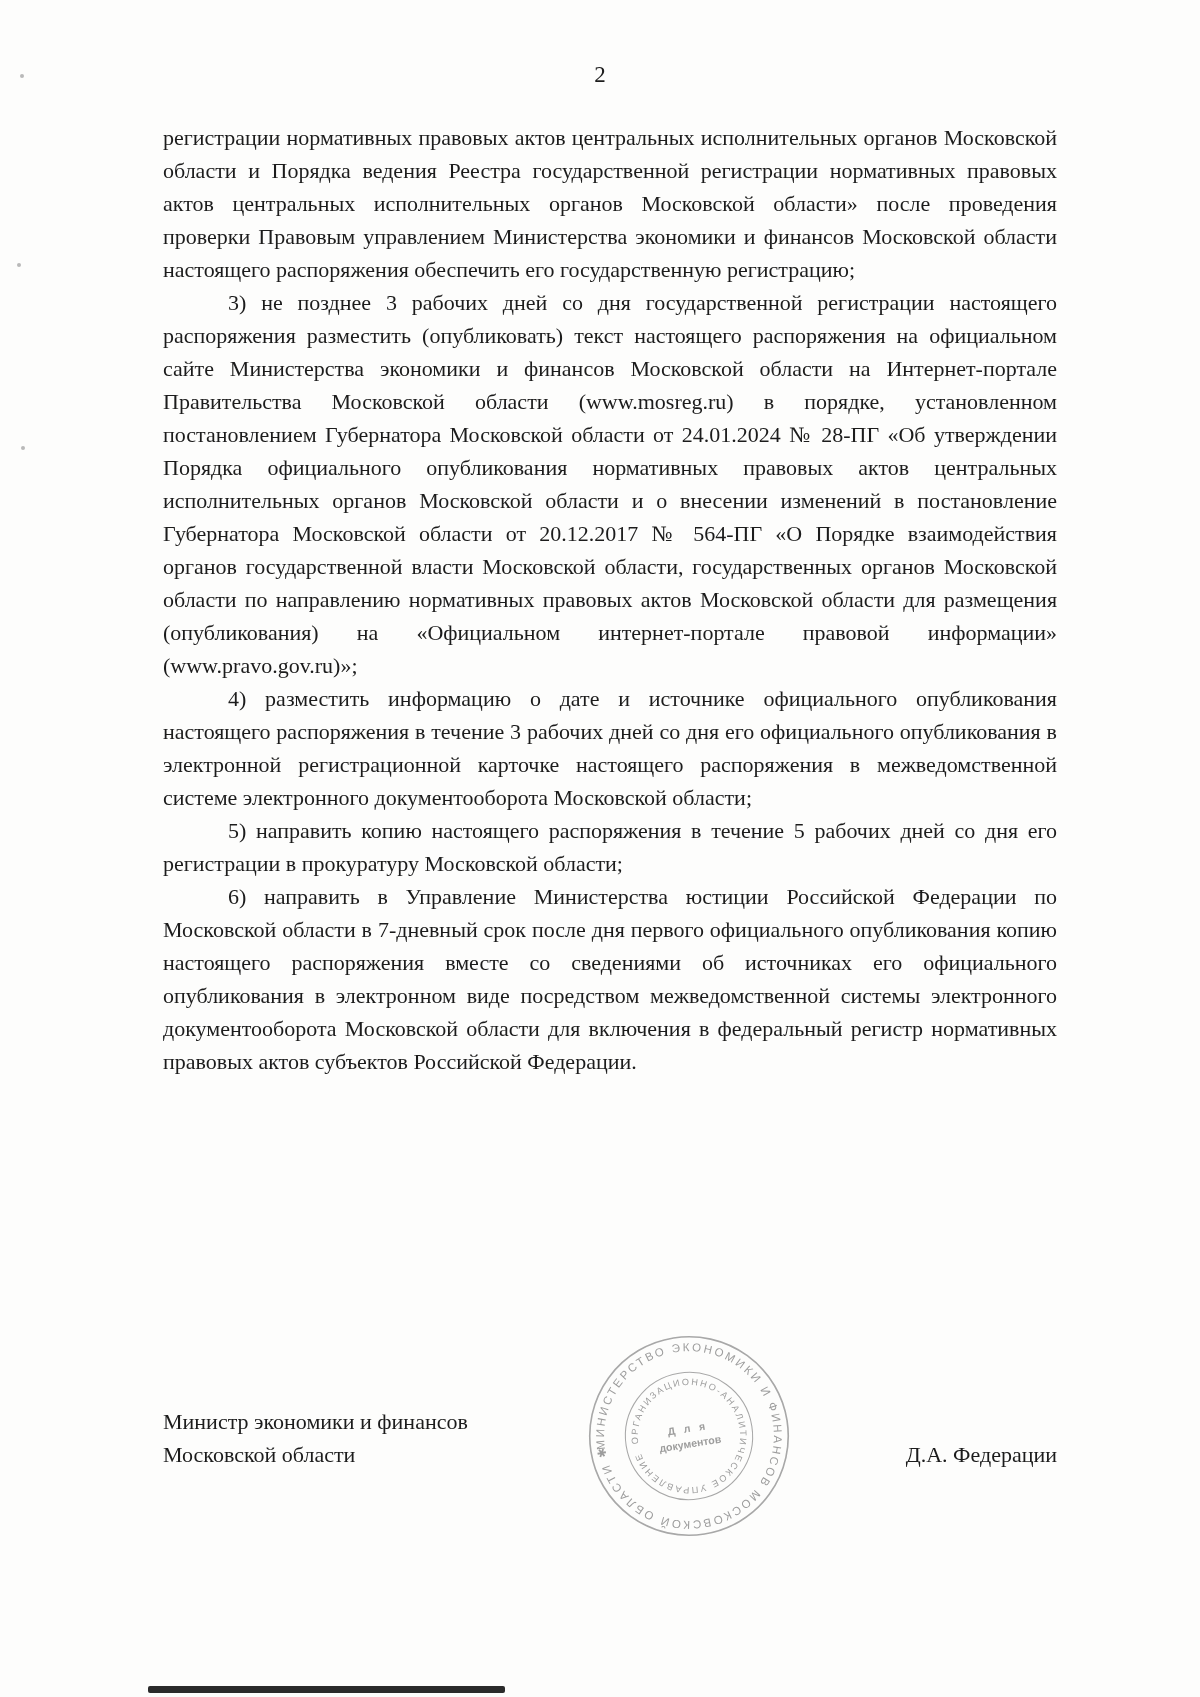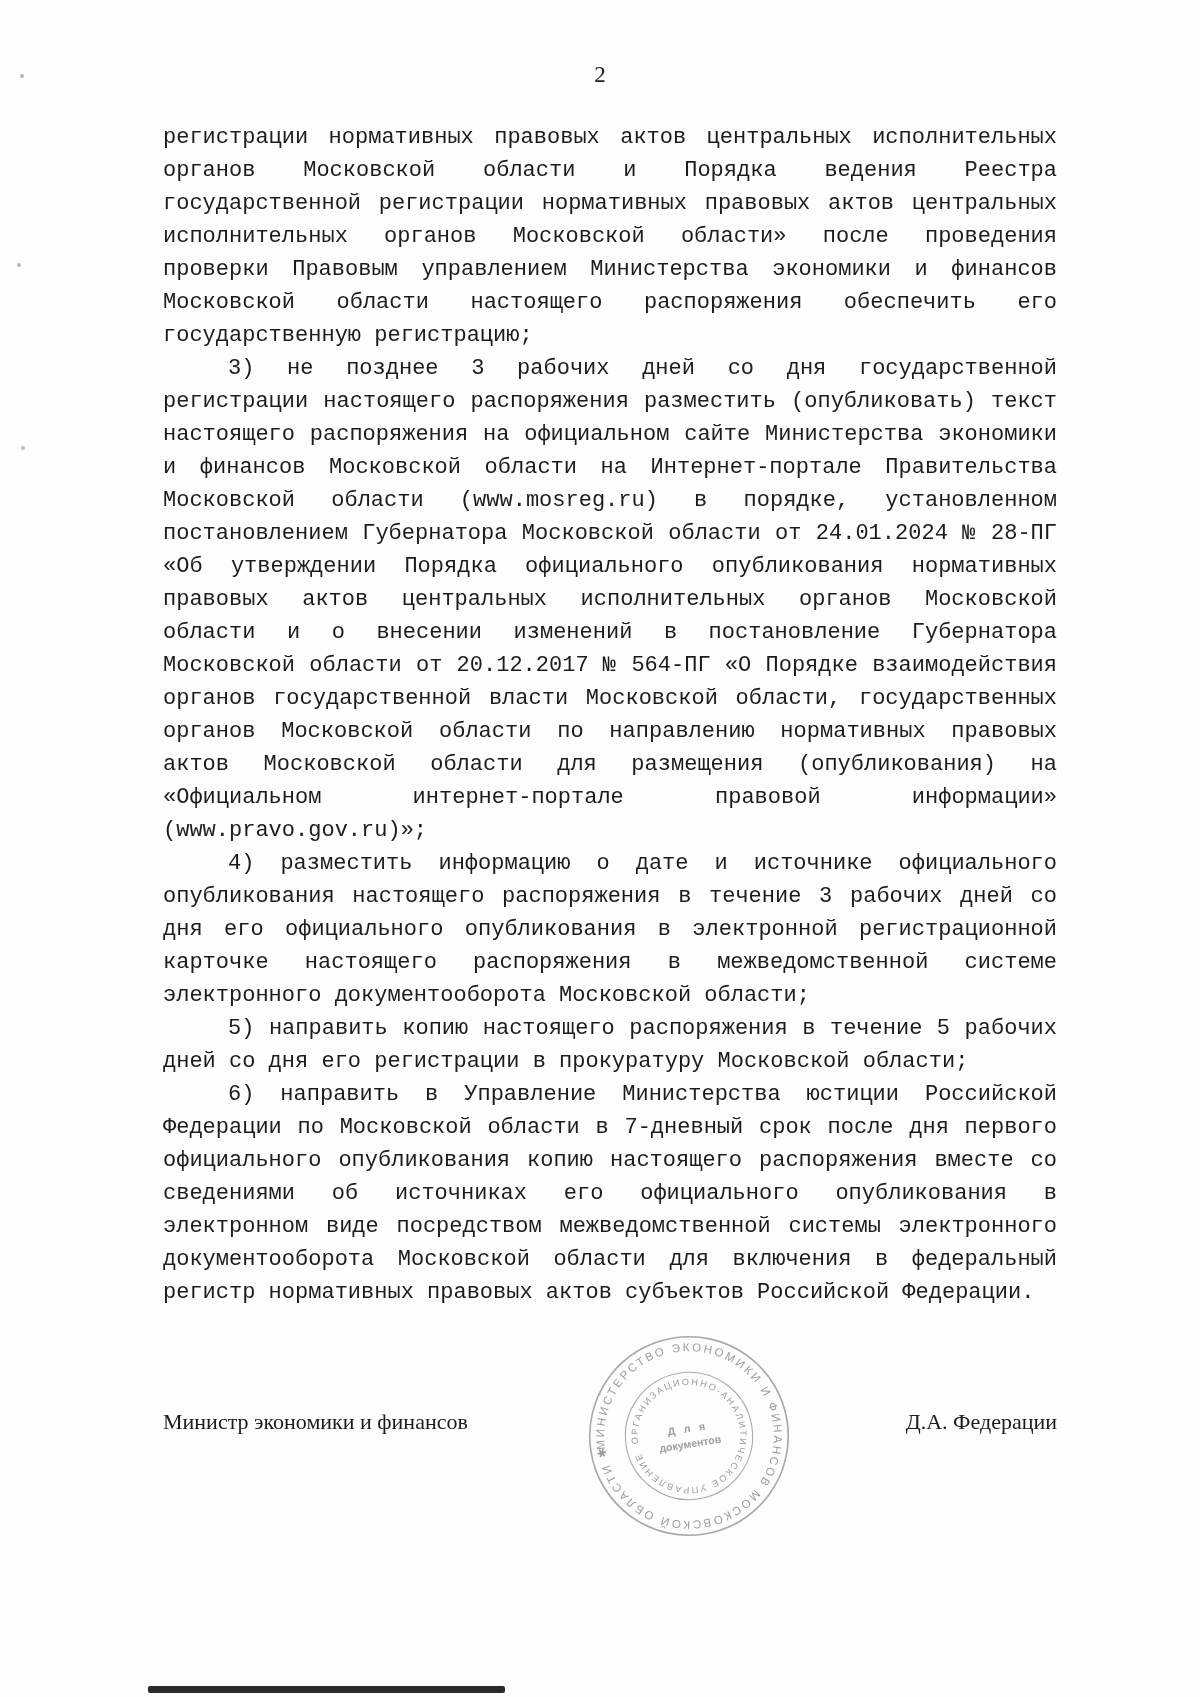--- a/index.html
+++ b/index.html
@@ -26,21 +26,20 @@
     font-size: 23px;
   }
   .text-block {
     position: absolute;
     top: 121px;
     left: 163px;
     width: 894px;
     font-size: 22px;
     line-height: 33px;
     text-align: justify;
-    font-family: Liberation Mono, monospace;
   }
   .para { margin: 0; }
   .para.indent { text-indent: 65px; }
   .signature-row {
     position: absolute;
     top: 1398px;
     left: 163px;
     width: 894px;
     display: flex;
     justify-content: space-between;
@@ -113,20 +112,21 @@
     <p class="para">регистрации нормативных правовых актов центральных исполнительных органов Московской области и Порядка ведения Реестра государственной регистрации нормативных правовых актов центральных исполнительных органов Московской области» после проведения проверки Правовым управлением Министерства экономики и финансов Московской области настоящего распоряжения обеспечить его государственную регистрацию;</p>
     <p class="para indent">3) не позднее 3 рабочих дней со дня государственной регистрации настоящего распоряжения разместить (опубликовать) текст настоящего распоряжения на официальном сайте Министерства экономики и финансов Московской области на Интернет-портале Правительства Московской области (www.mosreg.ru) в порядке, установленном постановлением Губернатора Московской области от 24.01.2024 № 28-ПГ «Об утверждении Порядка официального опубликования нормативных правовых актов центральных исполнительных органов Московской области и о внесении изменений в постановление Губернатора Московской области от 20.12.2017 № 564-ПГ «О Порядке взаимодействия органов государственной власти Московской области, государственных органов Московской области по направлению нормативных правовых актов Московской области для размещения (опубликования) на «Официальном интернет-портале правовой информации» (www.pravo.gov.ru)»;</p>
     <p class="para indent">4) разместить информацию о дате и источнике официального опубликования настоящего распоряжения в течение 3 рабочих дней со дня его официального опубликования в электронной регистрационной карточке настоящего распоряжения в межведомственной системе электронного документооборота Московской области;</p>
     <p class="para indent">5) направить копию настоящего распоряжения в течение 5 рабочих дней со дня его регистрации в прокуратуру Московской области;</p>
     <p class="para indent">6) направить в Управление Министерства юстиции Российской Федерации по Московской области в 7-дневный срок после дня первого официального опубликования копию настоящего распоряжения вместе со сведениями об источниках его официального опубликования в электронном виде посредством межведомственной системы электронного документооборота Московской области для включения в федеральный регистр нормативных правовых актов субъектов Российской Федерации.</p>
   </div>
 
   <div class="signature-row">
     <div class="sig-left">
       <div>Министр экономики и финансов</div>
+      <div>Московской области</div>
     </div>
     <div class="sig-right">Д.А. Федерации</div>
   </div>
 
   <svg class="stamp" viewBox="0 0 220 220" xmlns="http://www.w3.org/2000/svg">
     <defs>
       <path id="outerArc" d="M 22,110 a 88,88 0 1 1 176,0 a 88,88 0 1 1 -176,0"></path>
       <path id="innerArc" d="M 57,110 a 53,53 0 1 1 106,0 a 53,53 0 1 1 -106,0"></path>
     </defs>
     <circle cx="110" cy="110" r="103" class="ring"></circle>

